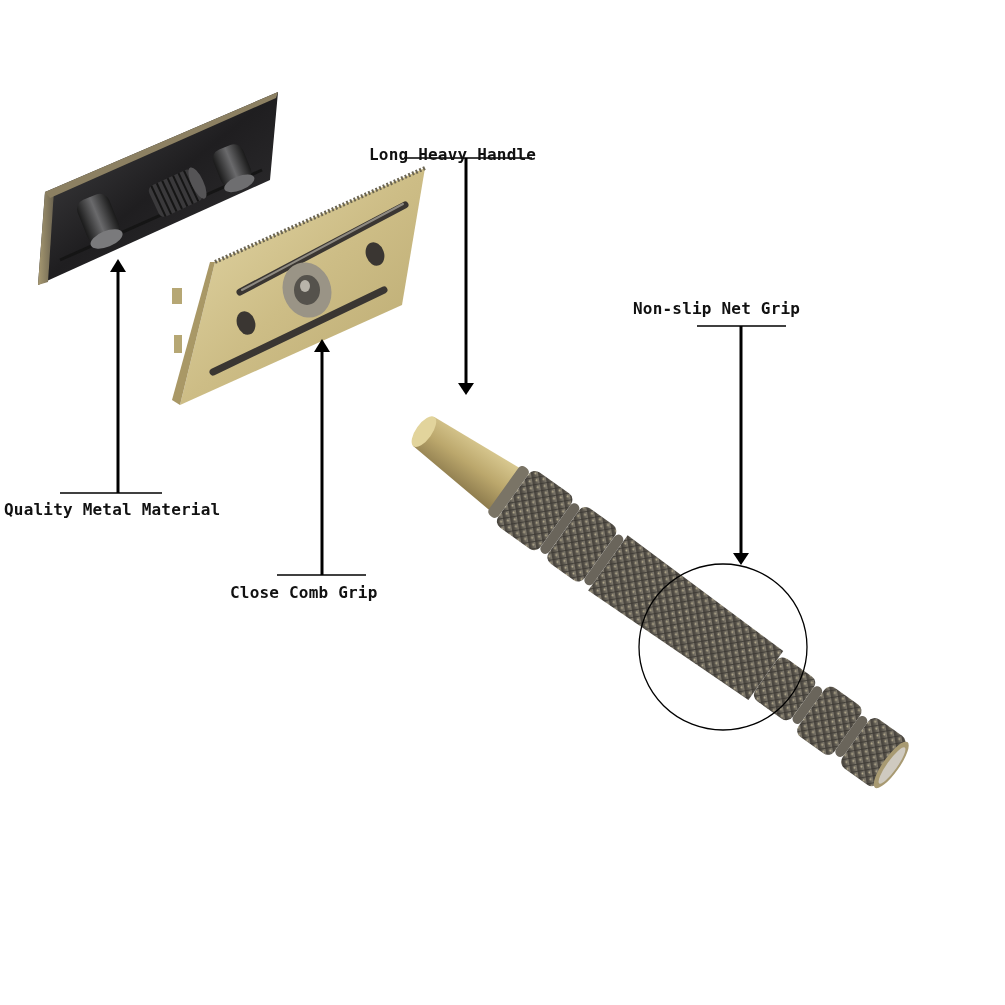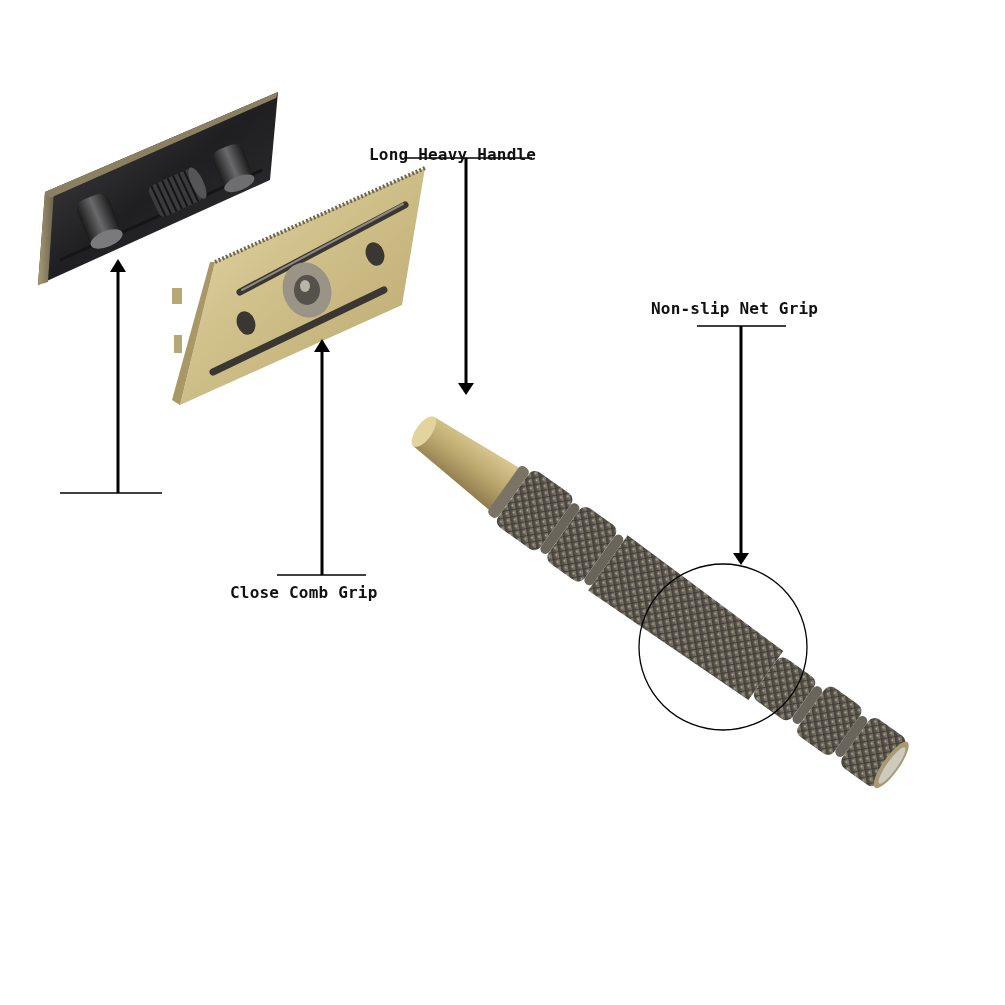--- a/index.html
+++ b/index.html
@@ -150,18 +150,19 @@
       <polygon points="110,272 126,272 118,259" stroke="none"></polygon>
 
       <line x1="277" y1="575" x2="366" y2="575" stroke-width="1.5"></line>
       <line x1="322" y1="575" x2="322" y2="350" stroke-width="3"></line>
       <polygon points="314,352 330,352 322,339" stroke="none"></polygon>
     </g>
   </svg>
 
   <div class="label" style="left:369px; top:133px;margin-top:12px;">Long Heavy Handle</div>
 
-  <div class="label" style="left:651px; top:299px;">Non-slip Net Grip</div>
+  <div class="label" style="left:633px; top:299px;">Non-slip Net Grip</div>
 
+  <div class="label" style="left:4px; top:500px;">Quality Metal Material</div>
 
   <div class="label" style="left:230px; top:583px;">Close Comb Grip</div>
 
 </div>
 
 </body></html>

